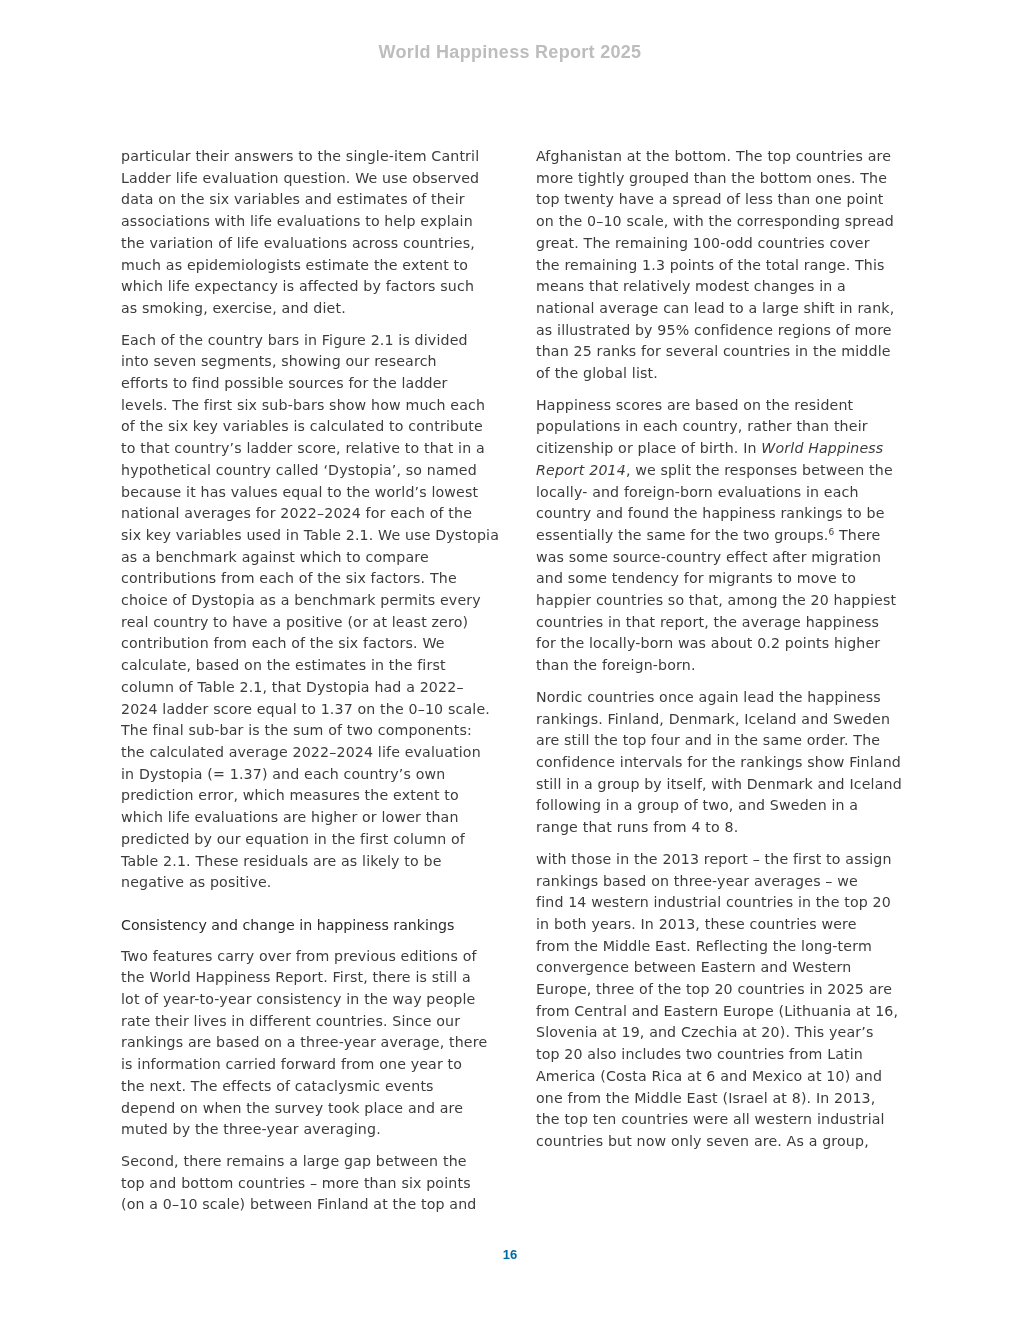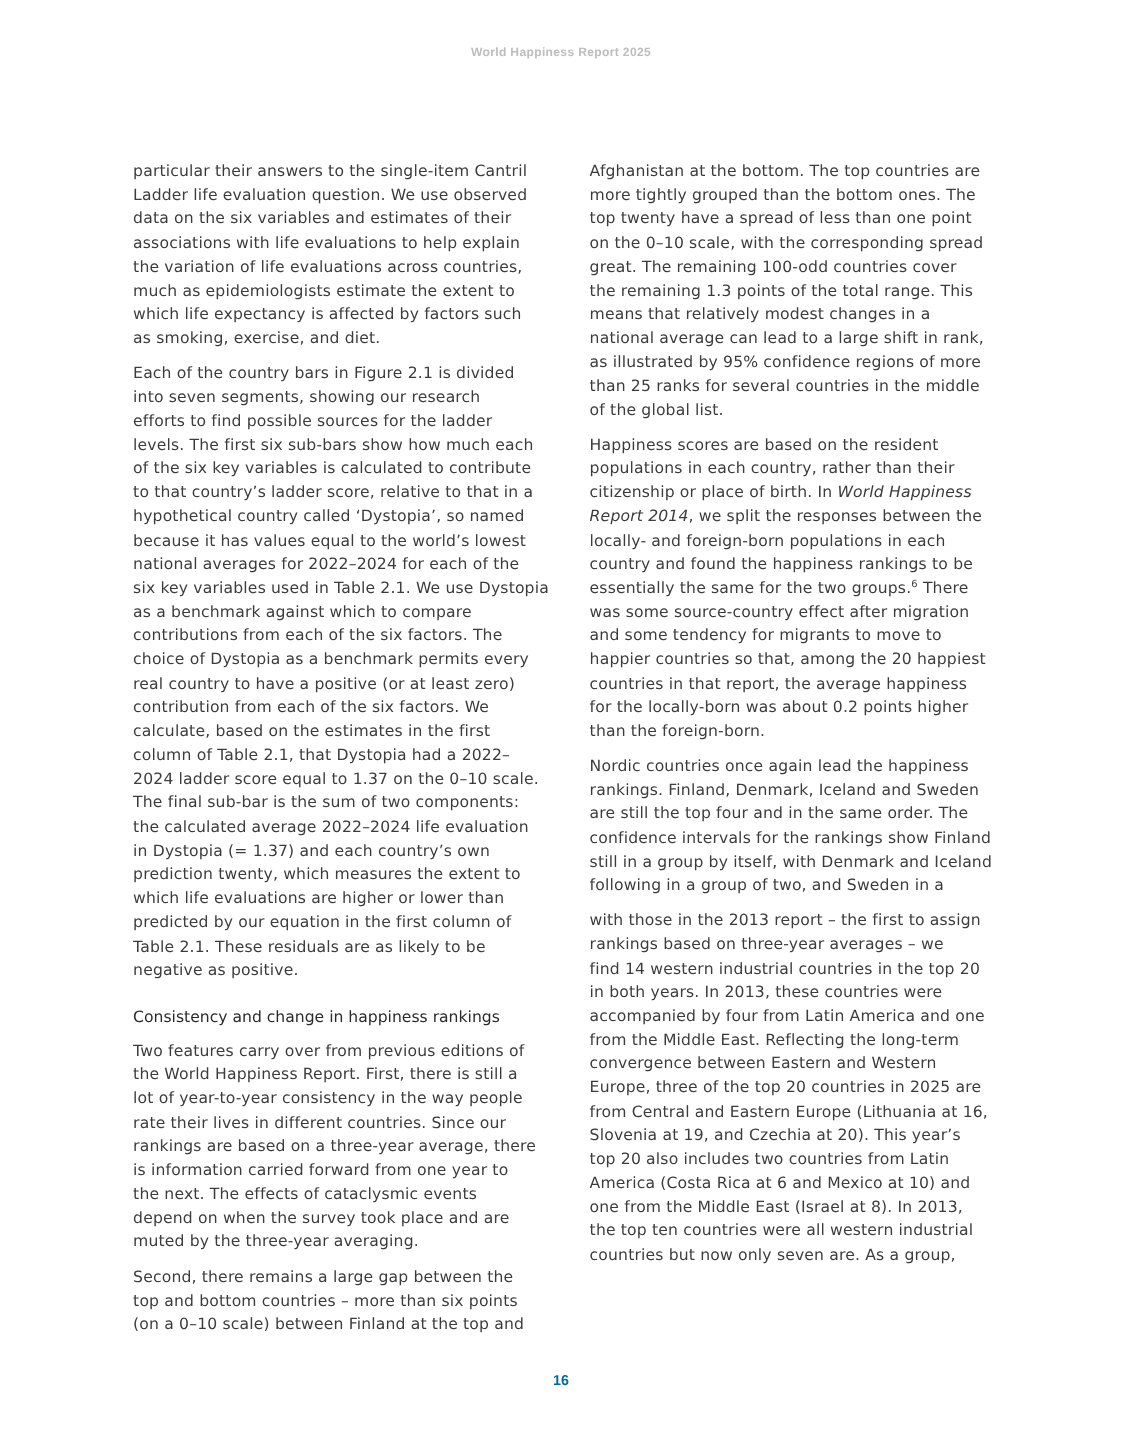--- a/index.html
+++ b/index.html
@@ -16,21 +16,21 @@
       color: #3a3a3a;
     }
     .running-header {
       position: absolute;
       top: 42px;
       left: 0;
       width: 1020px;
       text-align: center;
       font-family: "Liberation Sans", sans-serif;
       font-weight: bold;
-      font-size: 11px;
+      font-size: 18px;
       color: #bdbdbd;
       letter-spacing: 0.3px;
     }
     .column {
       position: absolute;
       top: 146px;
       width: 400px;
       margin-left: 16px;
     }
     .col-left { left: 105px; }
@@ -104,21 +104,21 @@
     <span class="line">contributions from each of the six factors. The</span>
     <span class="line">choice of Dystopia as a benchmark permits every</span>
     <span class="line">real country to have a positive (or at least zero)</span>
     <span class="line">contribution from each of the six factors. We</span>
     <span class="line">calculate, based on the estimates in the first</span>
     <span class="line">column of Table 2.1, that Dystopia had a 2022–</span>
     <span class="line">2024 ladder score equal to 1.37 on the 0–10 scale.</span>
     <span class="line">The final sub-bar is the sum of two components:</span>
     <span class="line">the calculated average 2022–2024 life evaluation</span>
     <span class="line">in Dystopia (= 1.37) and each country’s own</span>
-    <span class="line">prediction twenty, which measures the extent to</span>
+    <span class="line">prediction error, which measures the extent to</span>
     <span class="line">which life evaluations are higher or lower than</span>
     <span class="line">predicted by our equation in the first column of</span>
     <span class="line">Table 2.1. These residuals are as likely to be</span>
     <span class="line">negative as positive.</span>
   </p>
   <h3 class="heading">Consistency and change in happiness rankings</h3>
   <p class="para">
     <span class="line">Two features carry over from previous editions of</span>
     <span class="line">the World Happiness Report. First, there is still a</span>
     <span class="line">lot of year-to-year consistency in the way people</span>
@@ -148,44 +148,44 @@
     <span class="line">national average can lead to a large shift in rank,</span>
     <span class="line">as illustrated by 95% confidence regions of more</span>
     <span class="line">than 25 ranks for several countries in the middle</span>
     <span class="line">of the global list.</span>
   </p>
   <p class="para">
     <span class="line">Happiness scores are based on the resident</span>
     <span class="line">populations in each country, rather than their</span>
     <span class="line"><span>citizenship or place of birth. In </span><span class="it">World Happiness</span></span>
     <span class="line"><span class="it">Report 2014</span><span>, we split the responses between the</span></span>
-    <span class="line">locally- and foreign-born populations in each</span>
+    <span class="line">locally- and foreign-born evaluations in each</span>
     <span class="line">country and found the happiness rankings to be</span>
     <span class="line"><span>essentially the same for the two groups.</span><sup class="fn">6</sup><span> There</span></span>
     <span class="line">was some source-country effect after migration</span>
     <span class="line">and some tendency for migrants to move to</span>
     <span class="line">happier countries so that, among the 20 happiest</span>
     <span class="line">countries in that report, the average happiness</span>
     <span class="line">for the locally-born was about 0.2 points higher</span>
     <span class="line">than the foreign-born.</span>
   </p>
   <p class="para">
     <span class="line">Nordic countries once again lead the happiness</span>
     <span class="line">rankings. Finland, Denmark, Iceland and Sweden</span>
     <span class="line">are still the top four and in the same order. The</span>
     <span class="line">confidence intervals for the rankings show Finland</span>
     <span class="line">still in a group by itself, with Denmark and Iceland</span>
     <span class="line">following in a group of two, and Sweden in a</span>
+    <span class="line">range that runs from 4 to 8.</span>
   </p>
   <p class="para">
     <span class="line">with those in the 2013 report – the first to assign</span>
     <span class="line">rankings based on three-year averages – we</span>
     <span class="line">find 14 western industrial countries in the top 20</span>
     <span class="line">in both years. In 2013, these countries were</span>
-    <span class="line">accompanied by four from Latin America and one</span>
     <span class="line">from the Middle East. Reflecting the long-term</span>
     <span class="line">convergence between Eastern and Western</span>
     <span class="line">Europe, three of the top 20 countries in 2025 are</span>
     <span class="line">from Central and Eastern Europe (Lithuania at 16,</span>
     <span class="line">Slovenia at 19, and Czechia at 20). This year’s</span>
     <span class="line">top 20 also includes two countries from Latin</span>
     <span class="line">America (Costa Rica at 6 and Mexico at 10) and</span>
     <span class="line">one from the Middle East (Israel at 8). In 2013,</span>
     <span class="line">the top ten countries were all western industrial</span>
     <span class="line">countries but now only seven are. As a group,</span>

